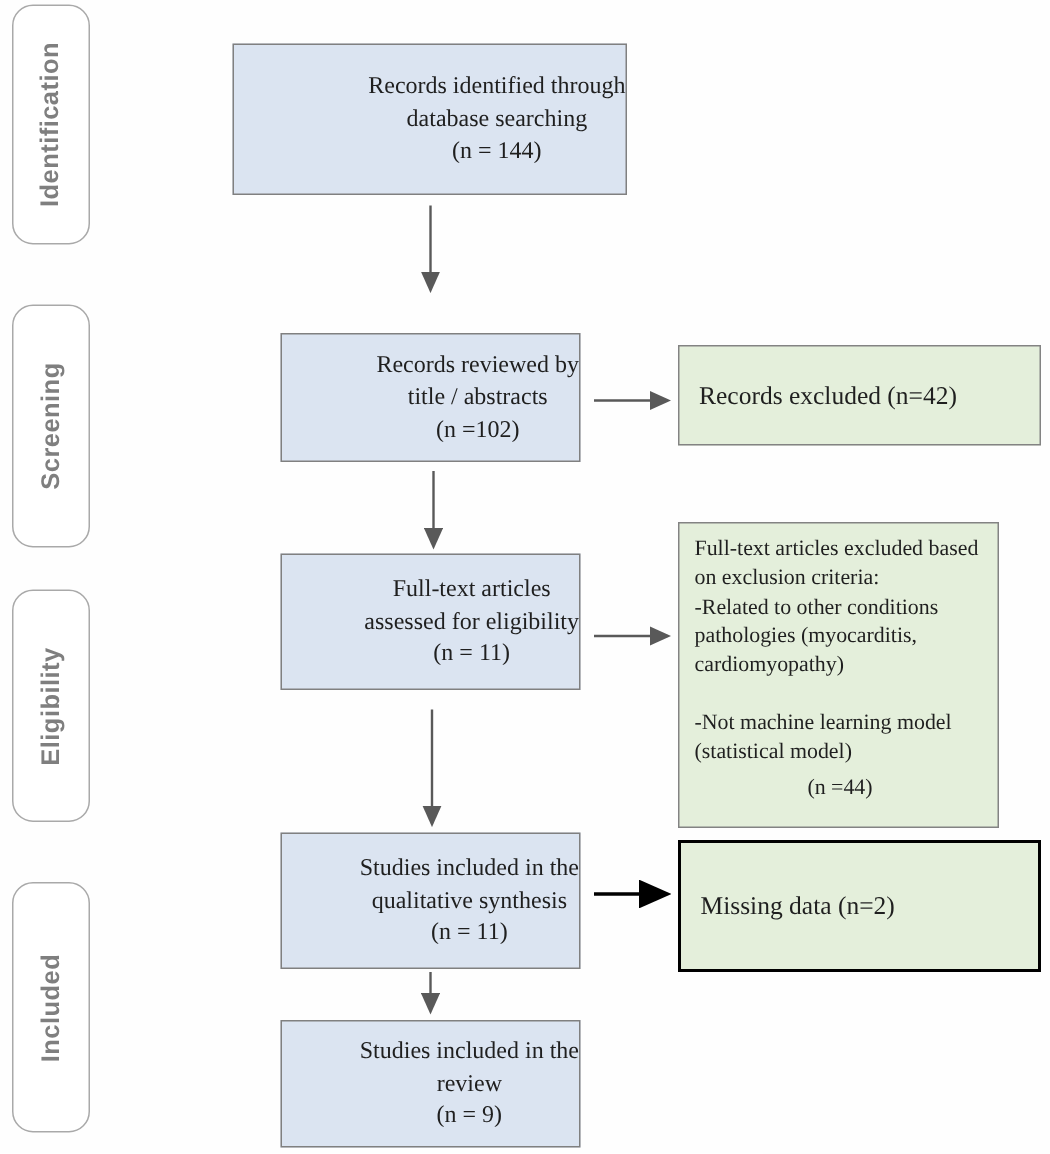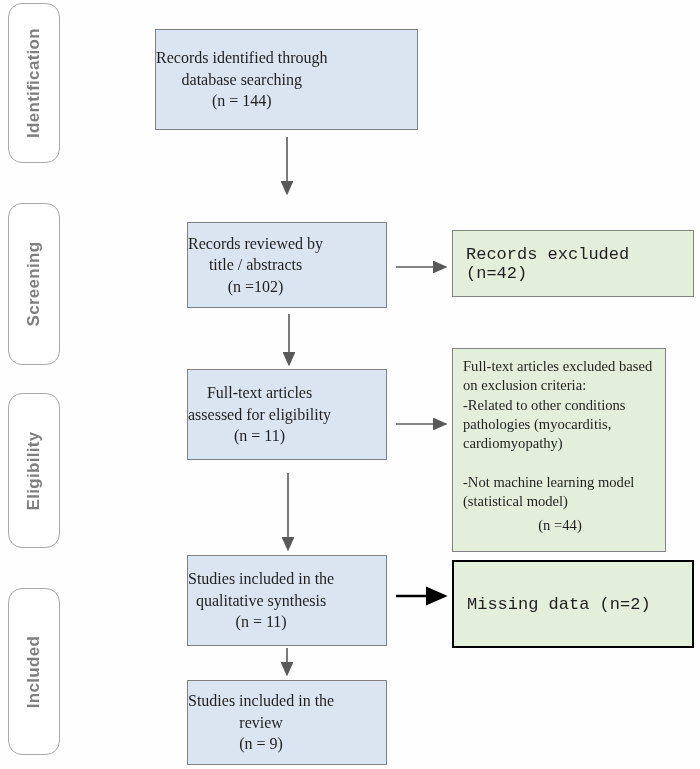--- a/index.html
+++ b/index.html
@@ -41,21 +41,21 @@
   }
 
   
   .flow-box {
     position: absolute;
     background: #dbe4f1;
     border: 1px solid #808080;
     box-sizing: border-box;
     display: flex;
     align-items: center;
-    justify-content: flex-start;
+    justify-content: flex-end;
     text-align: center;
   }
   .flow-box .box-text {
     white-space: pre-line;
     font-size: 16px;
     line-height: 1.35;
   }
 
   
   .excl-box {
@@ -65,21 +65,20 @@
     box-sizing: border-box;
   }
   .excl-box.center-v {
     display: flex;
     align-items: center;
   }
   .excl-box .box-text {
     white-space: pre-line;
     font-size: 17px;
     padding-left: 13px;
-    font-family: Liberation Mono, monospace;
   }
   .excl-box.multi {
     padding: 8px 8px 6px 10px;
   }
   .excl-box.multi .body-text {
     white-space: pre-line;
     font-size: 14.6px;
     line-height: 1.32;
     padding-left: 0;
   }

